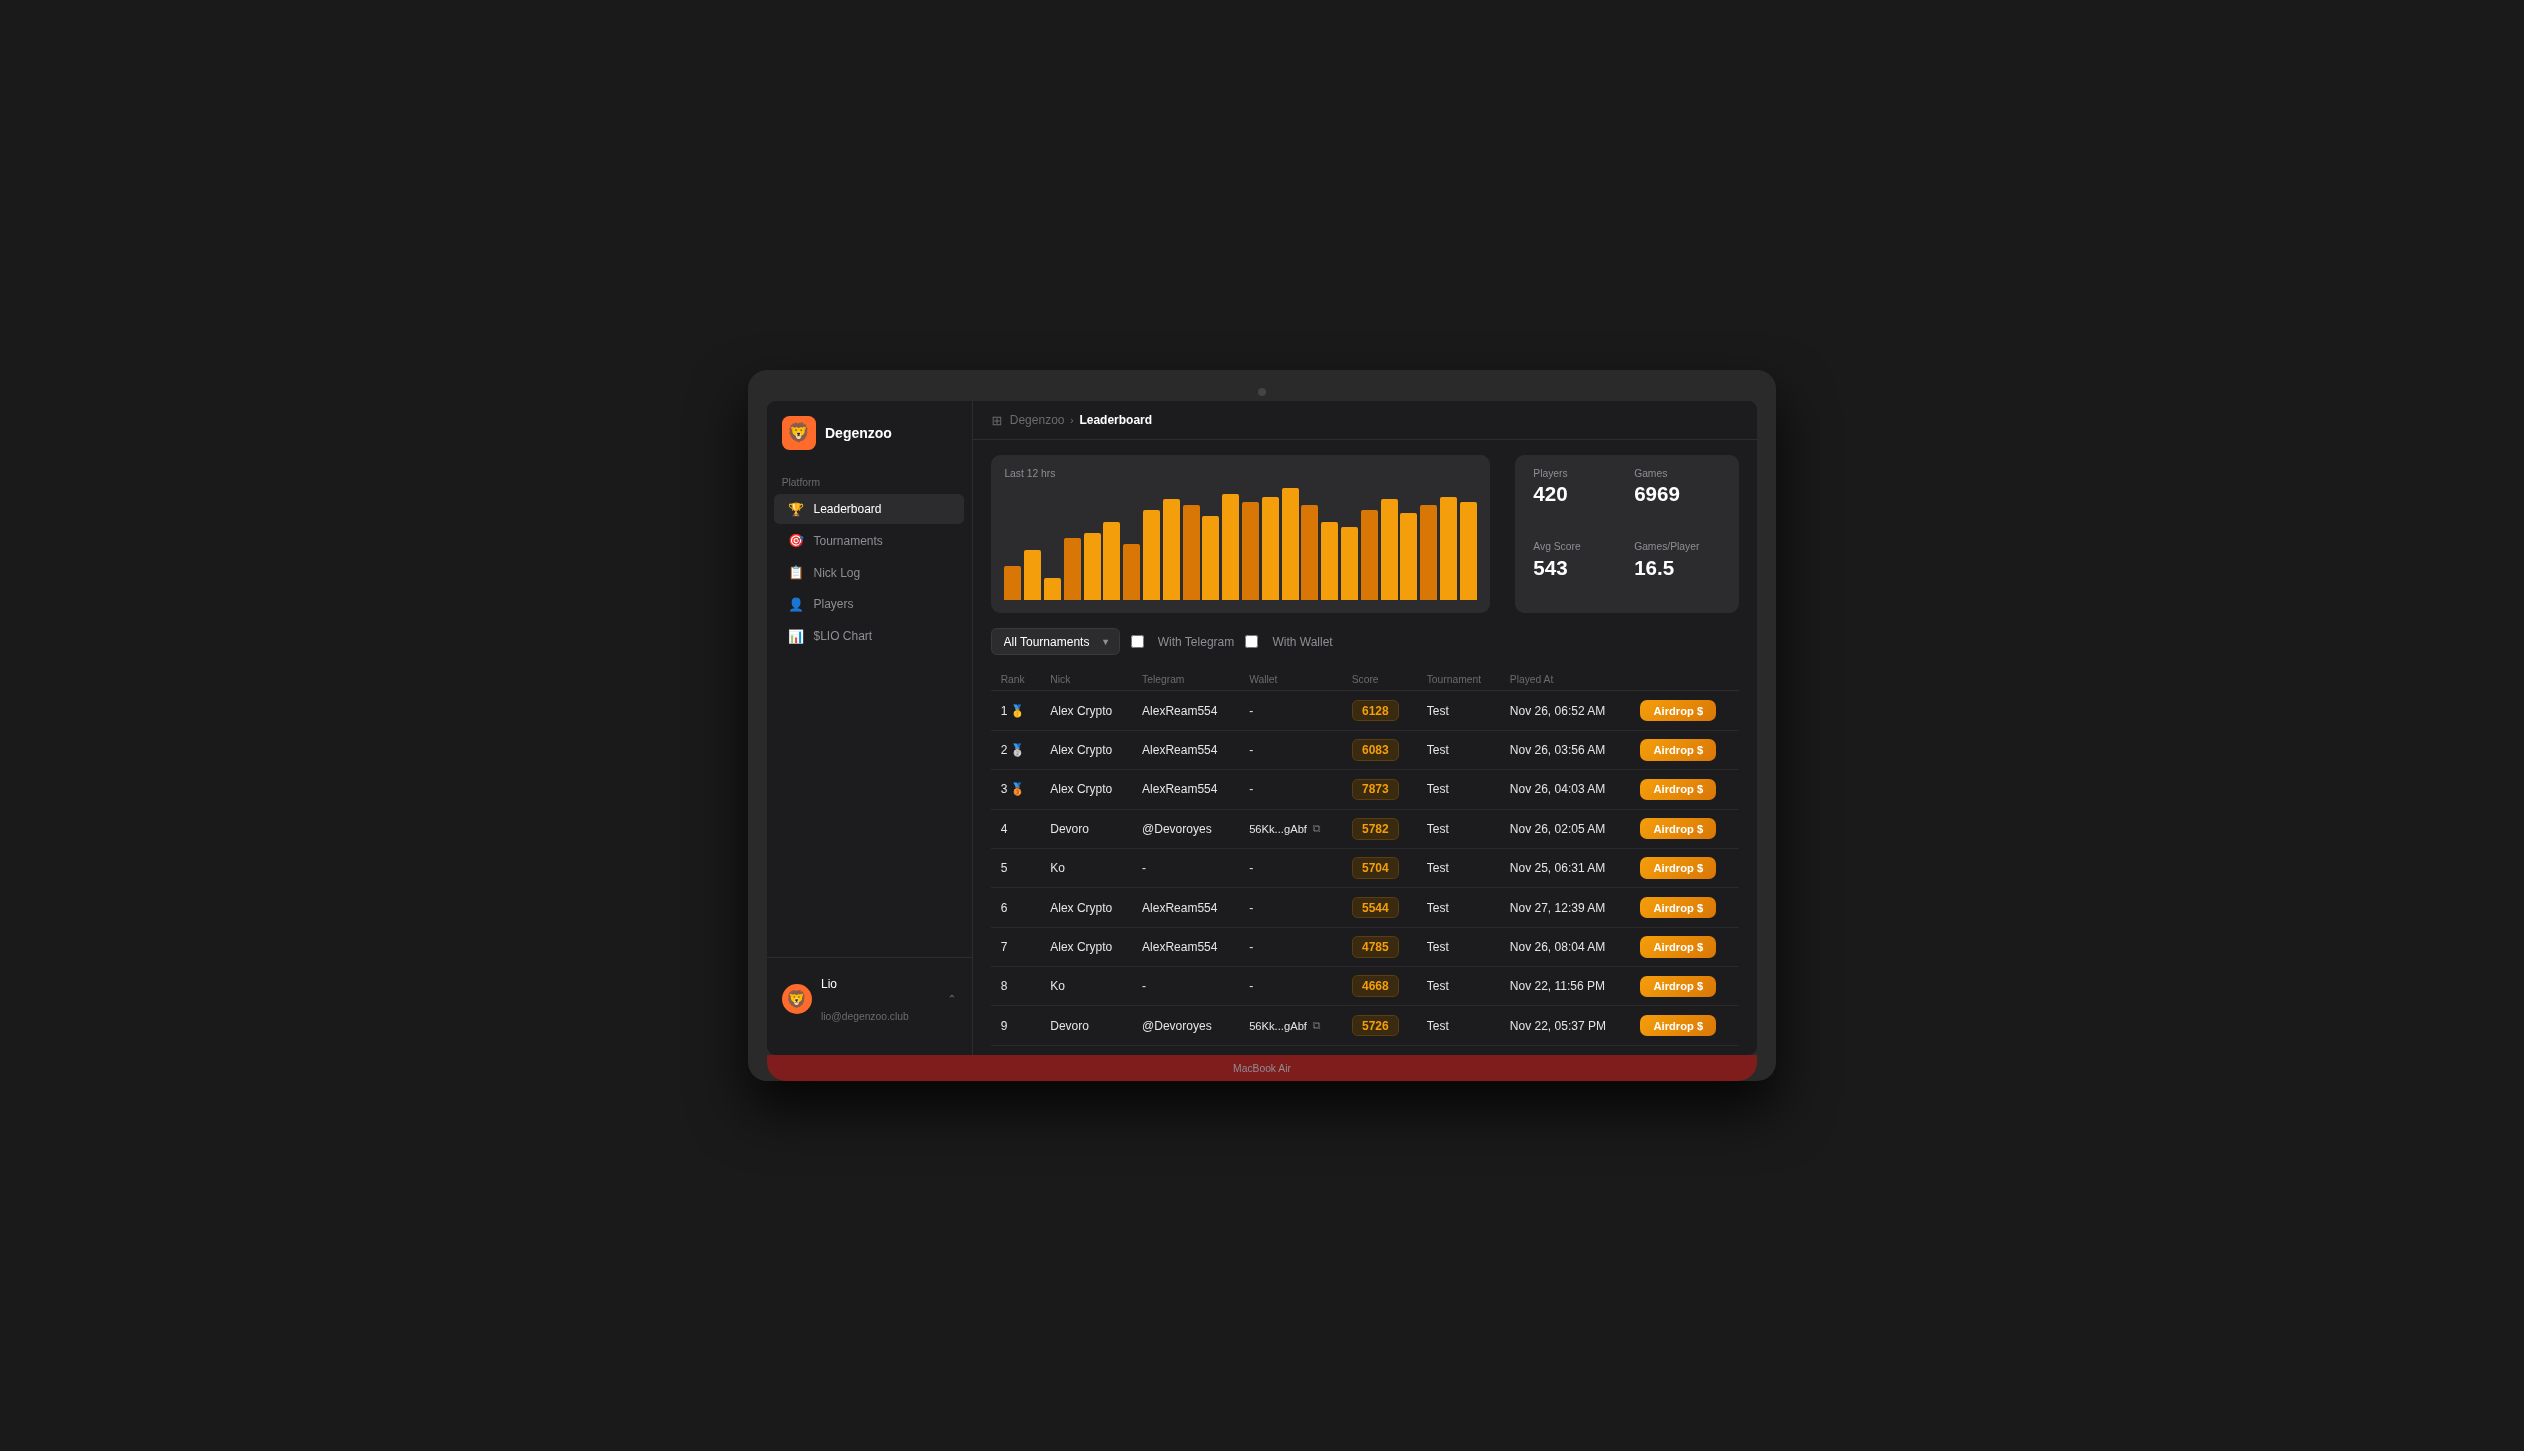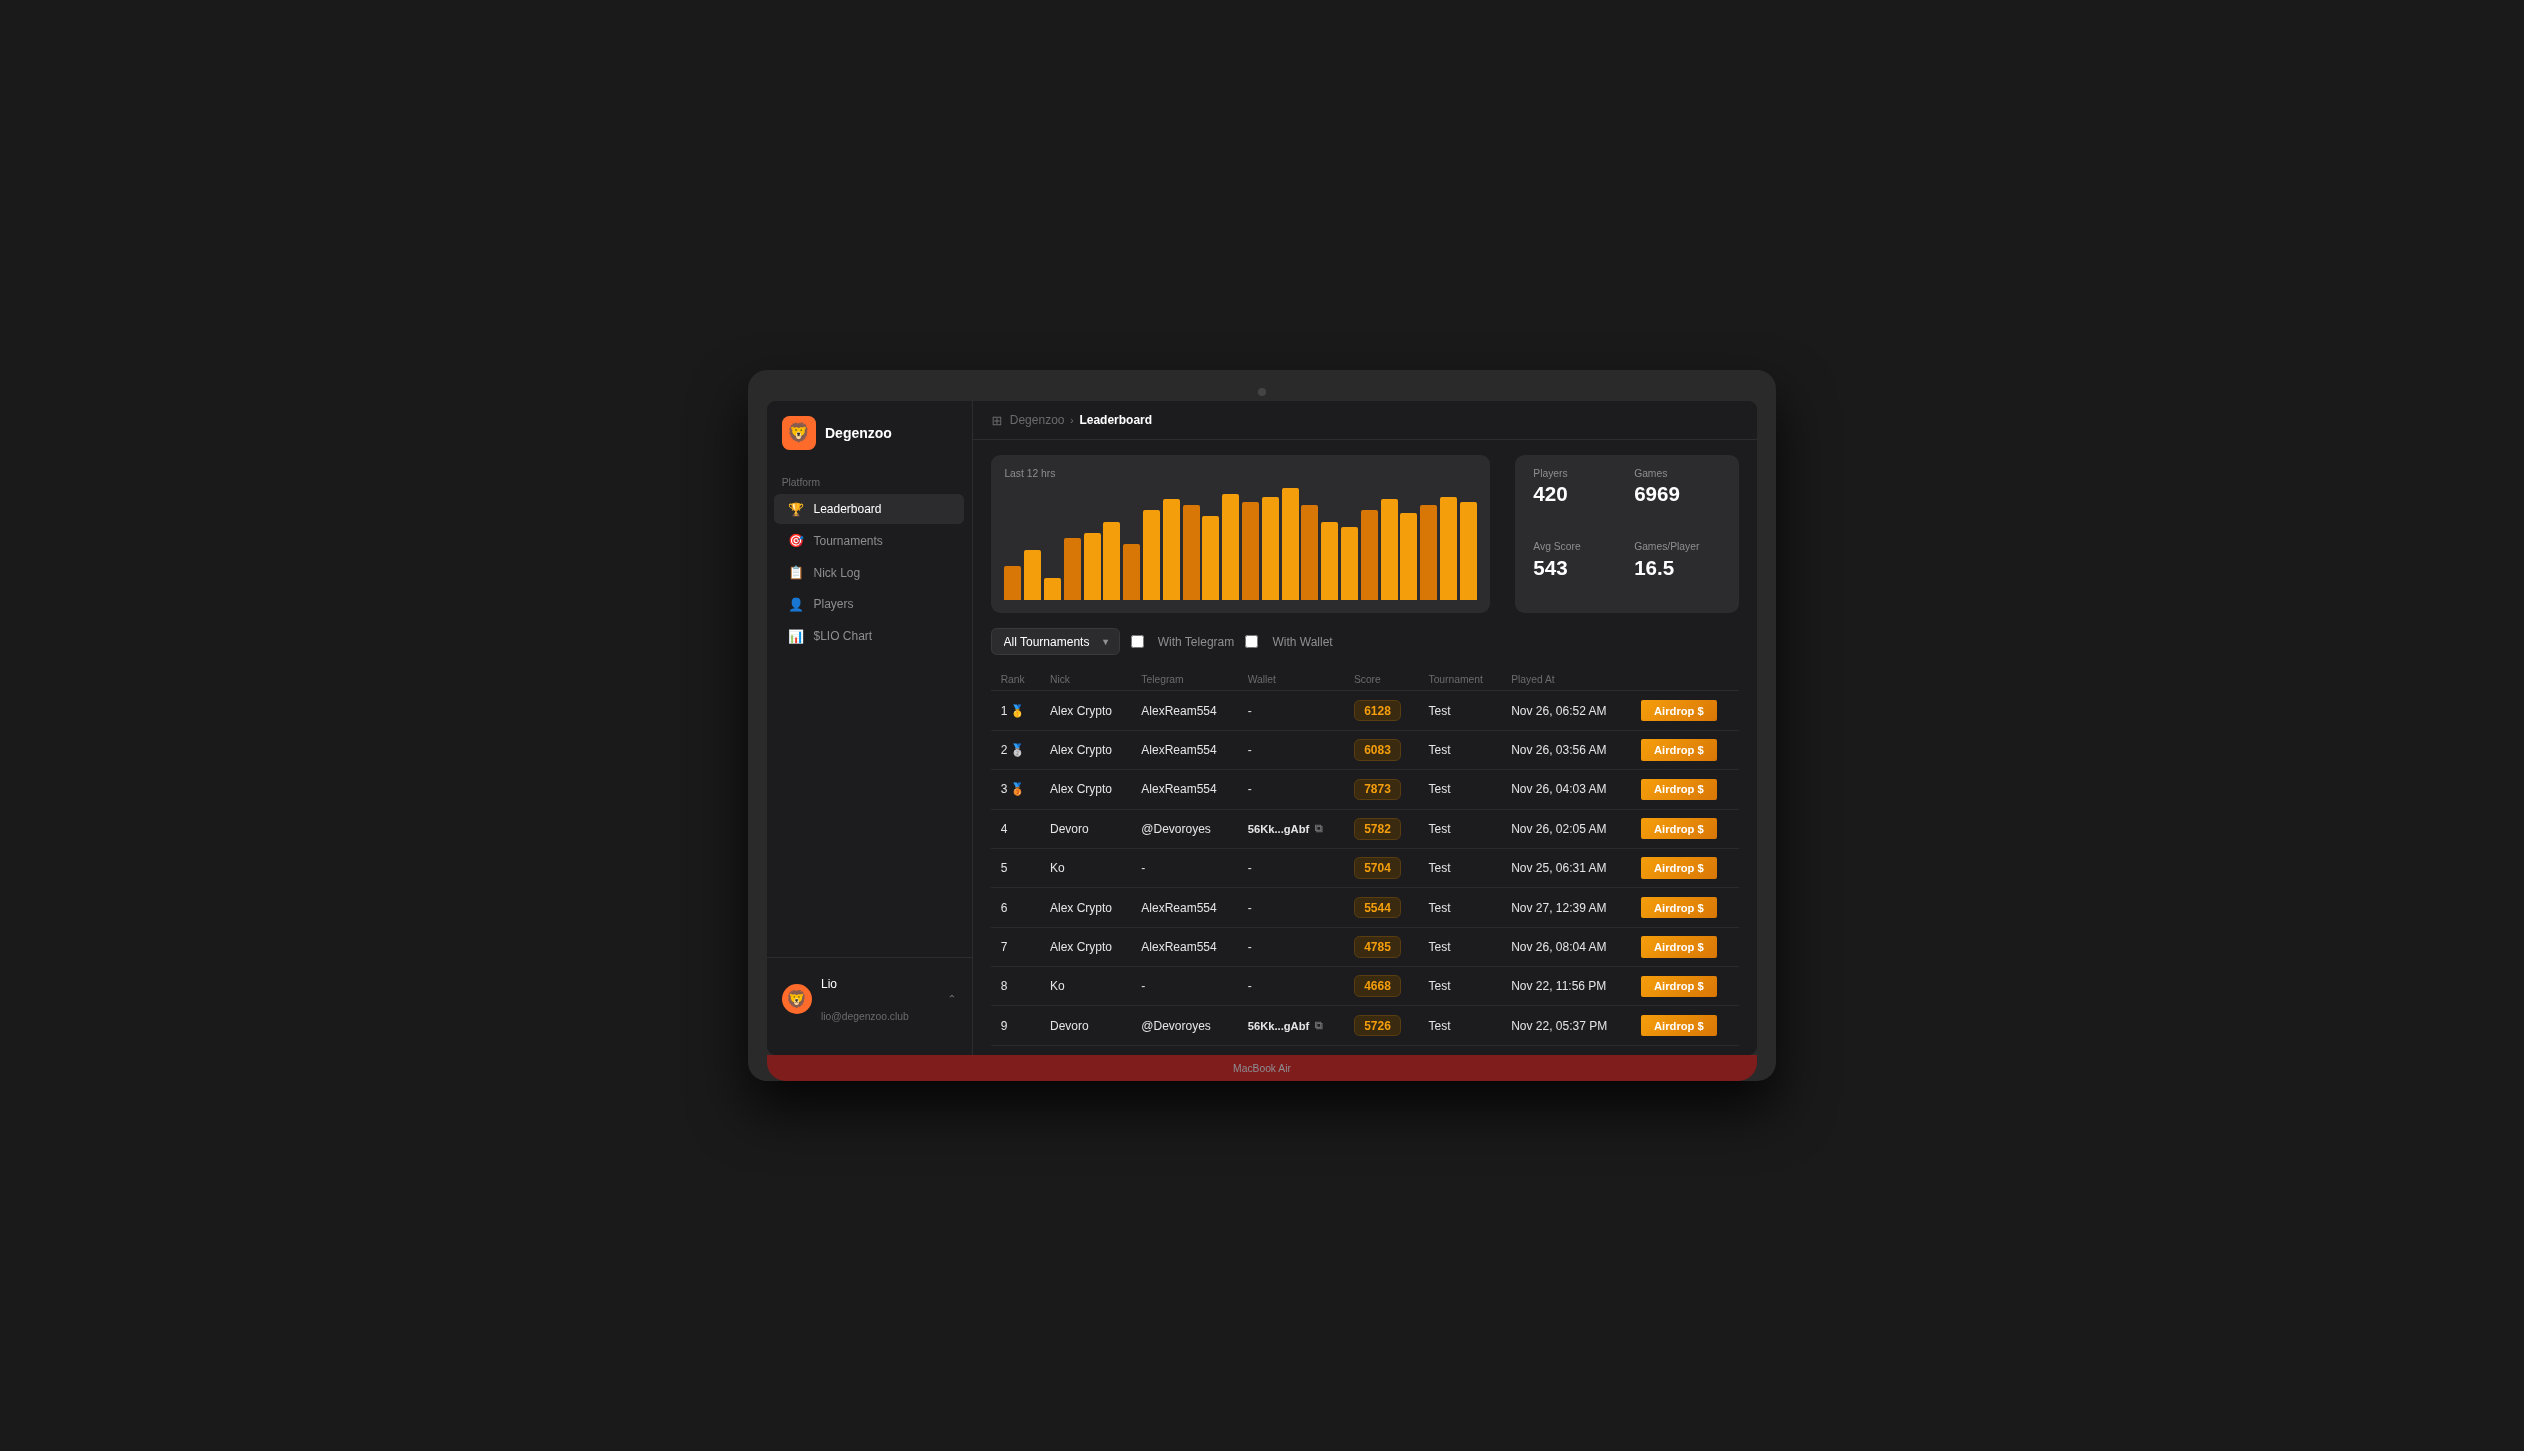--- a/index.html
+++ b/index.html
@@ -308,34 +308,33 @@
       border-radius: 5.6px;
       padding: 2.8px 9.3px;
       font-size: 12px;
       font-weight: 600;
       display: inline-block;
     }
     .airdrop-btn {
       background: linear-gradient(135deg, #f59e0b, #d97706);
       color: #fff;
       border: none;
-      border-radius: 2px;
+      border-radius: 7px;
       padding: 4.7px 13px;
       font-size: 11.2px;
       font-weight: 600;
       cursor: pointer;
       white-space: nowrap;
     }
     .wallet-cell {
       display: flex;
       align-items: center;
       gap: 5.6px;
       color: #e5e5e7;
       font-size: 11.2px;
-      font-weight: bold;
     }
     .copy-icon {
       color: #6b6b6d;
       font-size: 11.2px;
       cursor: pointer;
     }
     .laptop-bottom {
       background: #7f1d1d;
       height: 26px;
       border-radius: 0 0 18.7px 18.7px;

